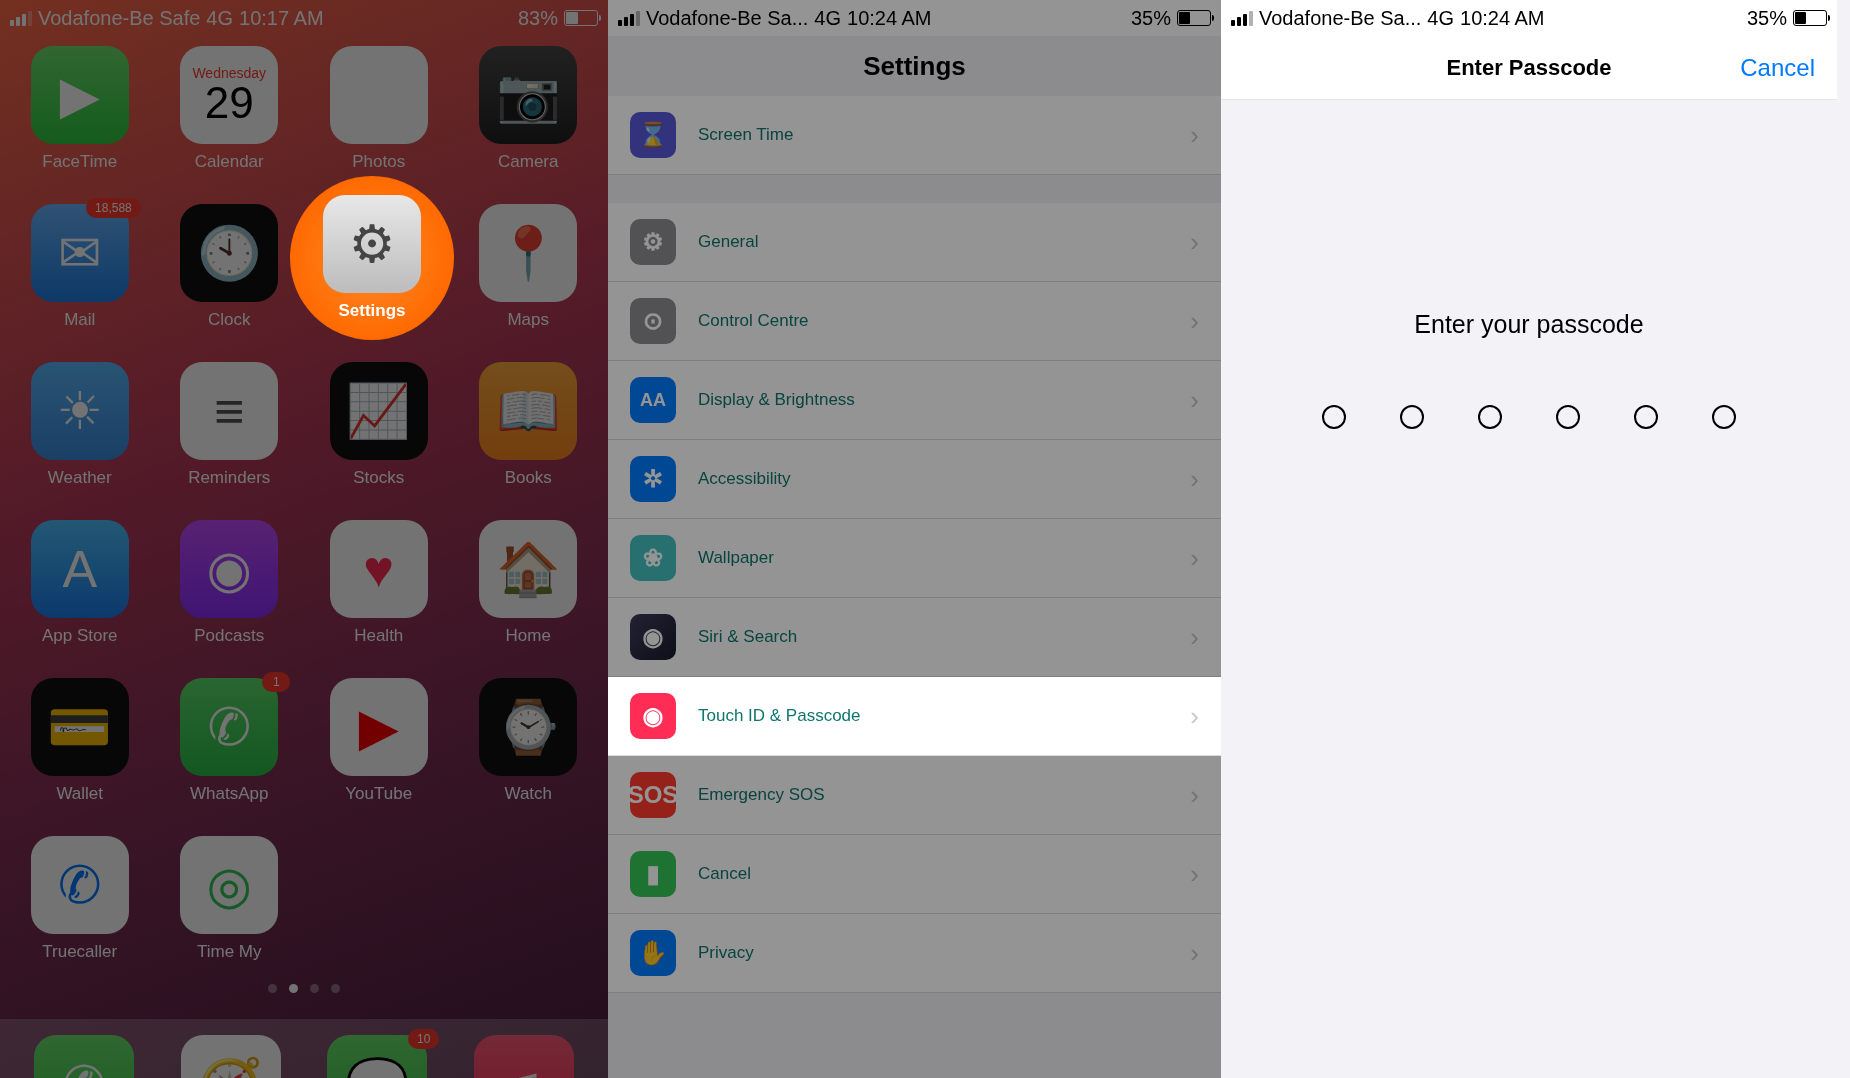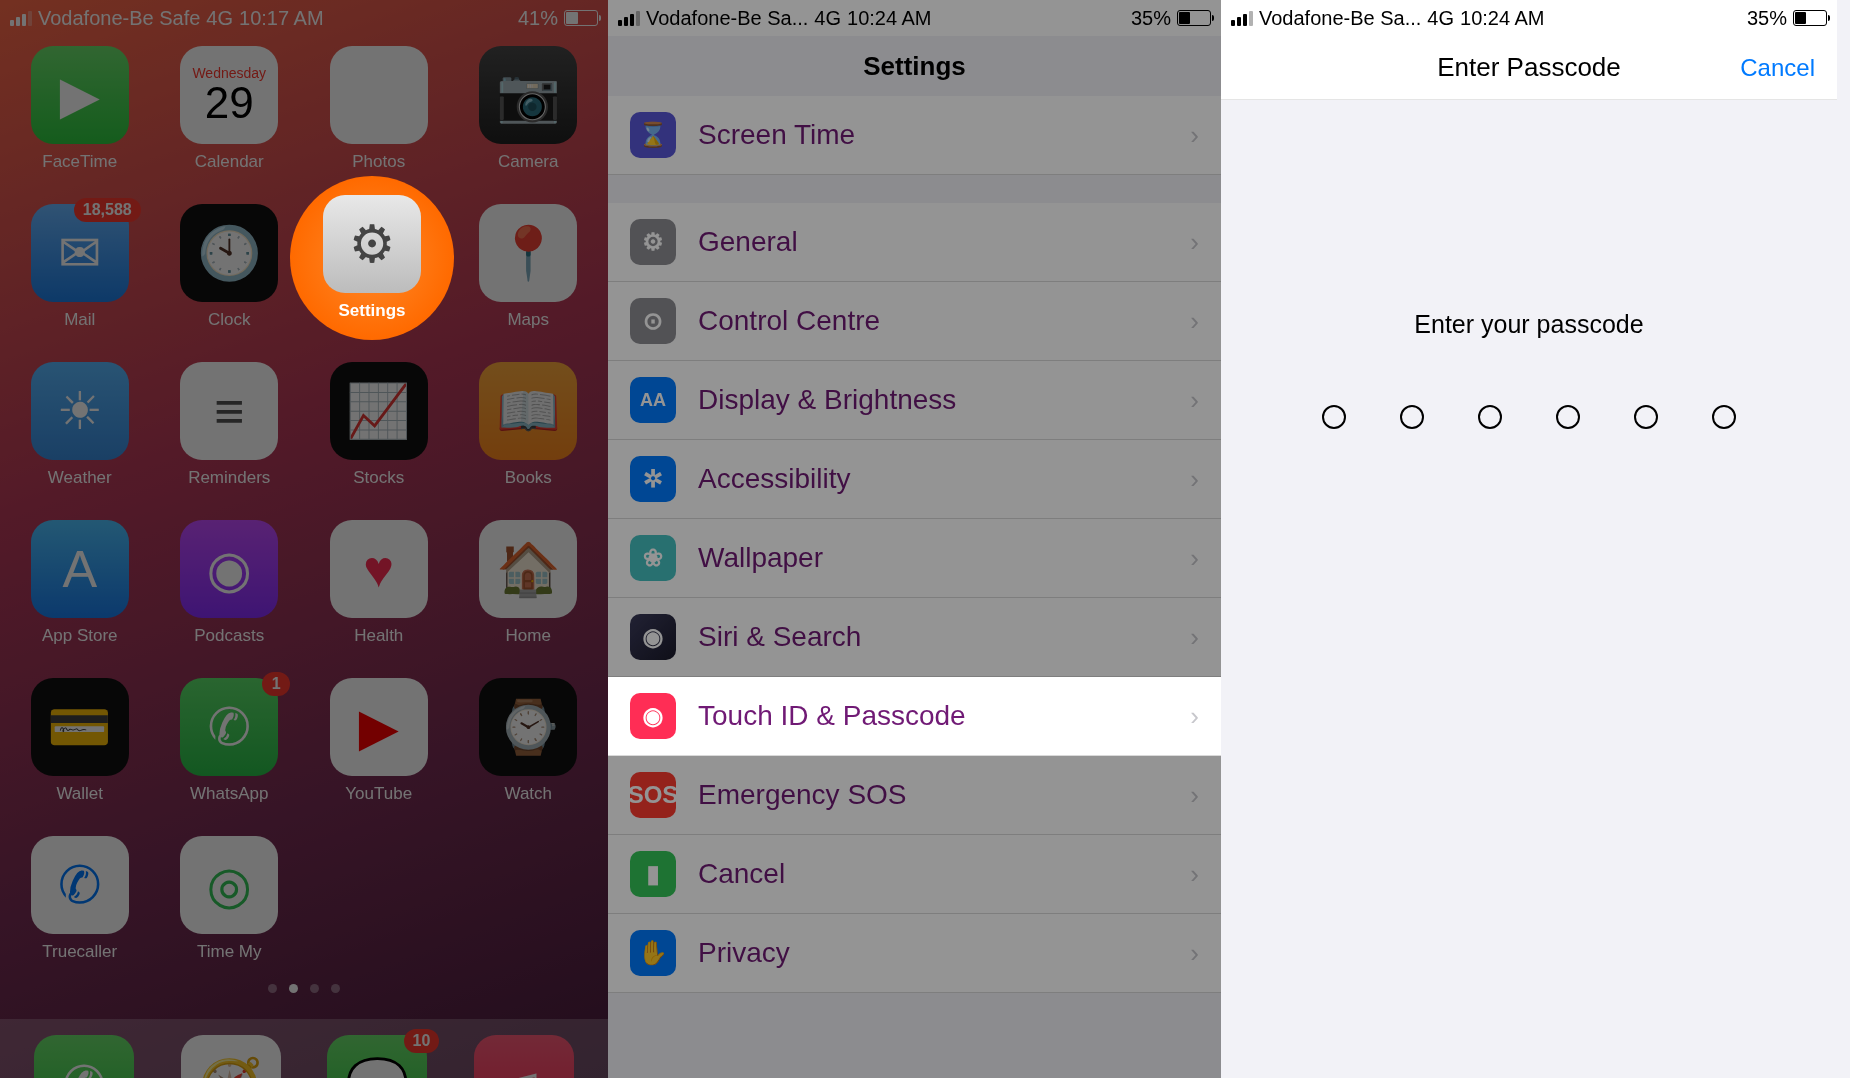--- a/index.html
+++ b/index.html
@@ -64,21 +64,21 @@
 }
 .app-icon {
   width: 98px; height: 98px; border-radius: 22px;
   display: flex; align-items: center; justify-content: center;
   font-size: 52px; color: #fff;
   position: relative;
 }
 .app-label { margin-top: 8px; font-size: 17px; color: #fff; font-weight: 400; text-align: center; white-space: nowrap; }
 .badge {
   position: absolute; top: -6px; right: -12px;
-  background: #ff3b30; color: #fff; font-size: 16px; font-weight: 700;
+  background: #ff3b30; color: #fff; font-size: 12px; font-weight: 400;
   padding: 3px 9px; border-radius: 20px; min-width: 28px; text-align: center;
 }
 .page-dots { display: flex; gap: 12px; justify-content: center; margin-top: 22px; position: relative; }
 .dot { width: 9px; height: 9px; border-radius: 50%; background: rgba(255,255,255,.35); }
 .dot.active { background: #fff; }
 .dock {
   margin-top: 26px; padding: 16px 34px;
   background: rgba(255,255,255,.22);
   display: flex; justify-content: space-between;
   border-radius: 0;
@@ -134,41 +134,41 @@
 .list-group { background: #fff; }
 .row {
   display: flex; align-items: center; padding: 16px 22px;
   border-bottom: 0.5px solid rgba(0,0,0,.15);
   position: relative;
 }
 .row .row-icon {
   width: 46px; height: 46px; border-radius: 10px; margin-right: 22px;
   display: flex; align-items: center; justify-content: center; color: #fff; font-size: 24px; font-weight: 600;
 }
-.row-label { font-size: 28px; color: #701a75; }
+.row-label { font-size: 17px; color: #0f766e; }
 .row-chevron { margin-left: auto; color: #c7c7cc; font-size: 26px; }
 .group-gap { height: 28px; }
 .row.highlighted { position: relative; z-index: 6; background: #fff; }
 
 .ri-screentime { background: #5856d6; }
 .ri-general { background: #8e8e93; }
 .ri-control { background: #8e8e93; }
 .ri-display { background: #007aff; }
 .ri-access { background: #007aff; }
 .ri-wallpaper { background: #46c2c2; }
 .ri-siri { background: linear-gradient(135deg,#3a3a5a,#1a1a2a); }
 .ri-touchid { background: #ff2d55; }
 .ri-sos { background: #ff3b30; font-size: 16px; }
 .ri-battery { background: #34c759; }
 .ri-privacy { background: #007aff; }
 
 
 .pass-wrap { position: absolute; inset: 0; background: #f2f2f7; }
 .pass-nav { height: 64px; background: #fff; display: flex; align-items: center; justify-content: center; position: relative; border-bottom: .5px solid rgba(0,0,0,.1);}
-.pass-nav h1 { font-size: 26px; font-weight: 400; }
+.pass-nav h1 { font-size: 22px; font-weight: 700; }
 .pass-cancel { position: absolute; right: 22px; color: #007aff; font-size: 24px; }
 .pass-body { padding-top: 210px; text-align: center; }
 .pass-prompt { font-size: 25px; color: #000; margin-bottom: 66px; }
 .pass-dots { display: flex; justify-content: center; gap: 54px; }
 .pass-dot { width: 24px; height: 24px; border-radius: 50%; border: 2px solid #000; }
 
 
 .panel-1 { background: #000; }
 .panel-3 { background: #fff; }
 </style>
@@ -184,21 +184,21 @@
           <span class="sb-bar sb-b1"></span>
             <span class="sb-bar sb-b2"></span>
             <span class="sb-bar sb-b3"></span>
             <span class="sb-bar sb-b4"></span>
         </span>
         <span>Vodafone-Be Safe</span>
         <span>4G</span>
         <span>10:17 AM</span>
       </div>
       <div class="sb-right">
-        <span>41%</span>
+        <span>83%</span>
         <span class="sb-batt">
             <span class="sb-batt-fill" style="width:36%"></span>
           </span>
       </div>
     </div>
 
     <div class="app-grid">
 
       <div class="app">
           <div class="app-icon ic-facetime">▶</div>

